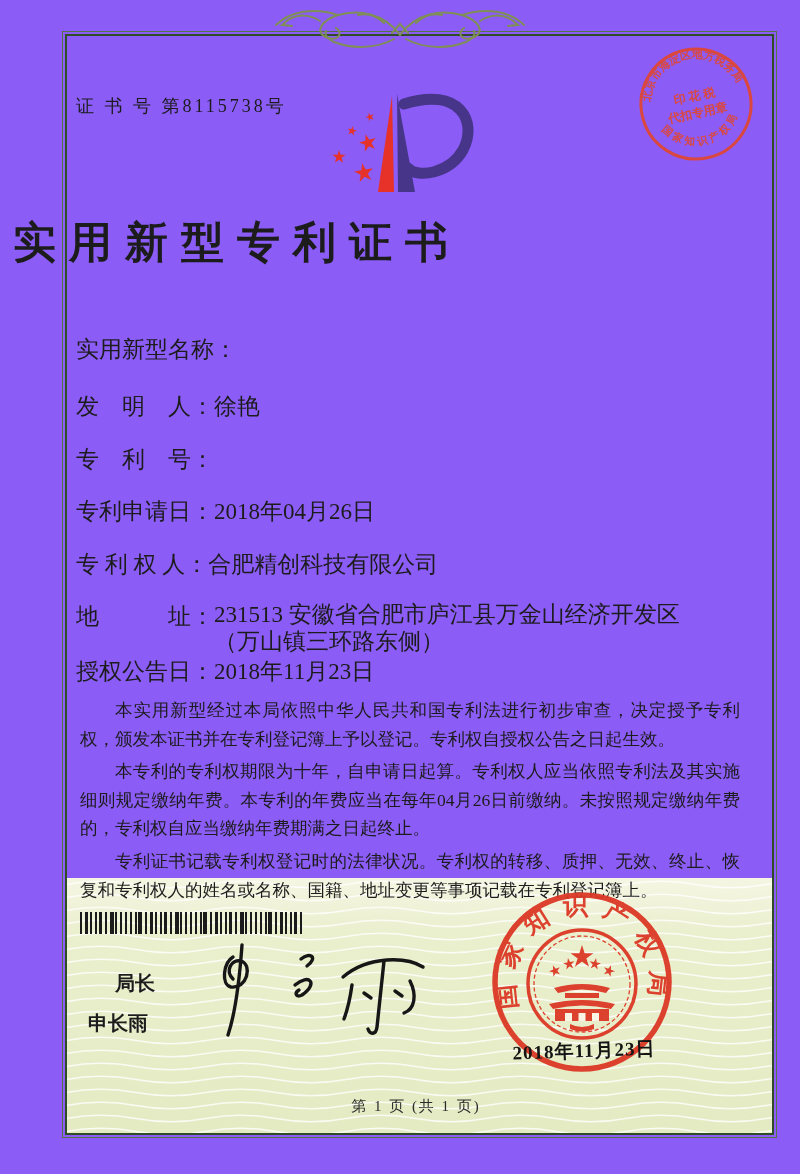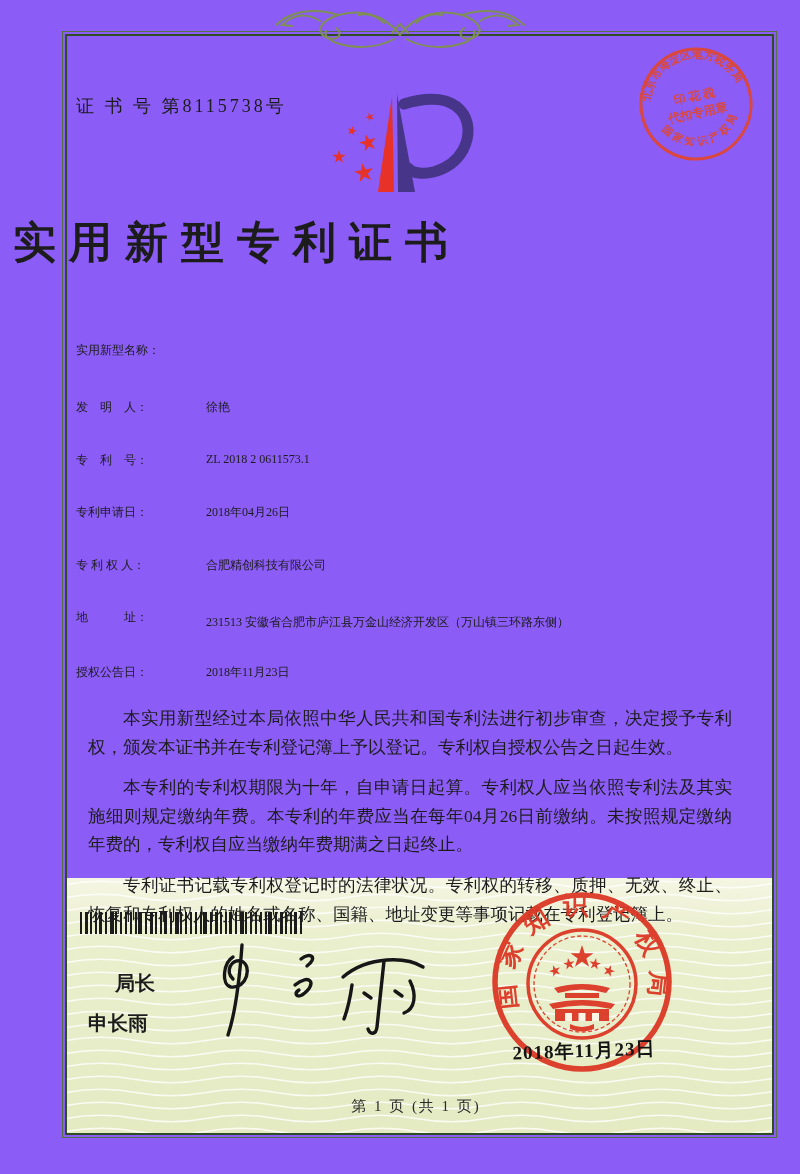--- a/index.html
+++ b/index.html
@@ -13,30 +13,30 @@
     border:1px solid #55714a;}
   .frame-inner{position:absolute;inset:2px;border:2px solid #2f4e28;}
   .band{position:absolute;left:66px;top:878px;width:708px;height:256px;}
   .ornament{position:absolute;left:266px;top:5px;width:268px;height:52px;}
   .cert-no{position:absolute;left:76px;top:94px;font-size:18px;letter-spacing:3px;}
   .logo{position:absolute;left:318px;top:70px;width:180px;height:140px;}
   .top-stamp{position:absolute;left:636px;top:44px;width:120px;height:120px;
     transform:rotate(-12deg);opacity:.92;}
   .title{position:absolute;left:0;top:214px;width:100%;
     font-size:43px;font-weight:bold;letter-spacing:13px;text-indent:13px;}
-  .row{position:absolute;left:76px;width:640px;font-size:12px;display:flex;margin-top:8px;}
+  .row{position:absolute;left:76px;width:640px;font-size:23px;display:flex;}
   .row .lbl{flex:0 0 130px;white-space:nowrap;}
   .row .val{flex:1;}
   .r0{top:334px}.r1{top:391px}.r2{top:444px}.r3{top:496px}.r4{top:549px}
   .r5{top:601px}.r5 .val{line-height:27px;}
   .r6{top:656px}
   .grant-no{position:absolute;left:460px;top:656px;font-size:17.5px;white-space:nowrap;}
   .bodytext{position:absolute;left:76px;top:692px;width:668px;font-size:17.5px;
     line-height:28.6px;text-align:justify;}
-  .bodytext p{margin:12px;text-indent:2em;}
+  .bodytext p{margin:4px;text-indent:2em;}
   .barcode{position:absolute;left:80px;top:912px;width:224px;height:22px;
     background-image:
       repeating-linear-gradient(90deg,#1b1b1b 0 2px,rgba(0,0,0,0) 2px 5px),
       repeating-linear-gradient(90deg,rgba(0,0,0,0) 0 6px,#1b1b1b 6px 8px,rgba(0,0,0,0) 8px 13px);
   }
   .sig-title{position:absolute;left:88px;top:970px;font-size:20px;font-weight:bold;
     font-family:Liberation Sans, sans-serif;margin-left:27px;}
   .sig-name{position:absolute;left:88px;top:1010px;font-size:20px;font-weight:bold;
     font-family:"Liberation Sans","DejaVu Sans",sans-serif;}
   .signature{position:absolute;left:205px;top:933px;width:240px;height:112px;}
@@ -126,21 +126,20 @@
 
   <div class="row r0">
     <span class="lbl">实用新型名称：</span>
   </div>
   <div class="row r1">
     <span class="lbl">发　明　人：</span>
     <span class="val">徐艳</span>
   </div>
   <div class="row r2">
     <span class="lbl">专　利　号：</span>
-    <span class="val">ZL 2018 2 0611573.1</span>
   </div>
   <div class="row r3">
     <span class="lbl">专利申请日：</span>
     <span class="val">2018年04月26日</span>
   </div>
   <div class="row r4">
     <span class="lbl">专 利 权 人：</span>
     <span class="val">合肥精创科技有限公司</span>
   </div>
   <div class="row r5">

